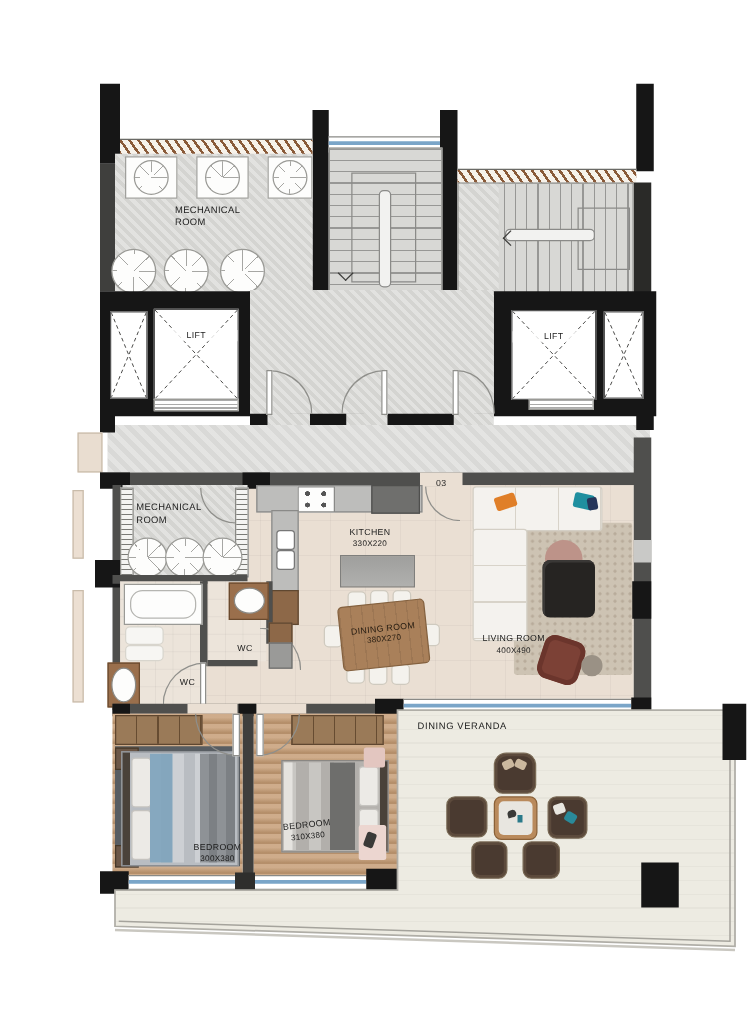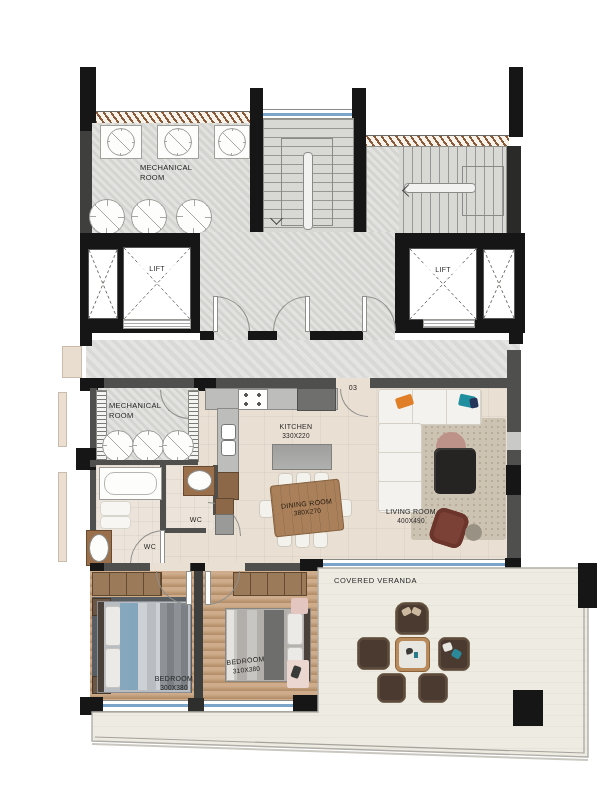--- a/index.html
+++ b/index.html
@@ -296,21 +296,21 @@
       <div class="glass"></div>
     </div>
   <div class="w blk" style="left:505px;top:558px;width:16px;height:13px;"></div>
 
   <div class="w vf" style="left:0;top:0;width:600px;height:808px;clip-path:polygon(92px 712px,318px 712px,318px 568px,588px 568px,588px 757px,92px 741px);"></div>
   <svg class="w" width="600" height="808" style="left:0;top:0;pointer-events:none;">
     <polygon points="92,712 318,712 318,568 588,568 588,757 92,741" fill="none" stroke="#b0aea7" stroke-width="1.4"></polygon>
     <path d="M584,569 L584,753 L95,737" fill="none" stroke="#a5a39c" stroke-width="1.2"></path>
     <line x1="92" y1="744" x2="588" y2="760" stroke="#c9c7c0" stroke-width="2"></line>
   </svg>
-  <div class="w lbl" style="left:334px;top:576px;width:120px;text-align:left;font-size:7.5px;letter-spacing:.5px;">COVERED VERANDA</div>
+  <div class="w lbl" style="left:334px;top:576px;width:120px;text-align:left;font-size:7.5px;letter-spacing:.5px;">DINING VERANDA</div>
 
   <div class="w vchair" style="left:395px;top:602px;width:32px;height:31px;border-radius:10px 10px 7px 7px;"></div>
   <div class="w vchair" style="left:357px;top:637px;width:31px;height:31px;"></div>
   <div class="w vchair" style="left:438px;top:637px;width:30px;height:32px;"></div>
   <div class="w vchair" style="left:377px;top:673px;width:27px;height:28px;"></div>
   <div class="w vchair" style="left:418px;top:673px;width:28px;height:28px;"></div>
   <div class="w pill" style="left:402px;top:608px;width:9px;height:7px;background:#cbb89e;transform:rotate(-25deg);"></div>
   <div class="w pill" style="left:412px;top:608px;width:9px;height:7px;background:#cbb89e;transform:rotate(25deg);"></div>
   <div class="w pill" style="left:443px;top:643px;width:9px;height:8px;background:#e8e6e0;transform:rotate(-20deg);"></div>
   <div class="w pill" style="left:452px;top:650px;width:9px;height:8px;background:#2a8a9a;transform:rotate(30deg);"></div>

